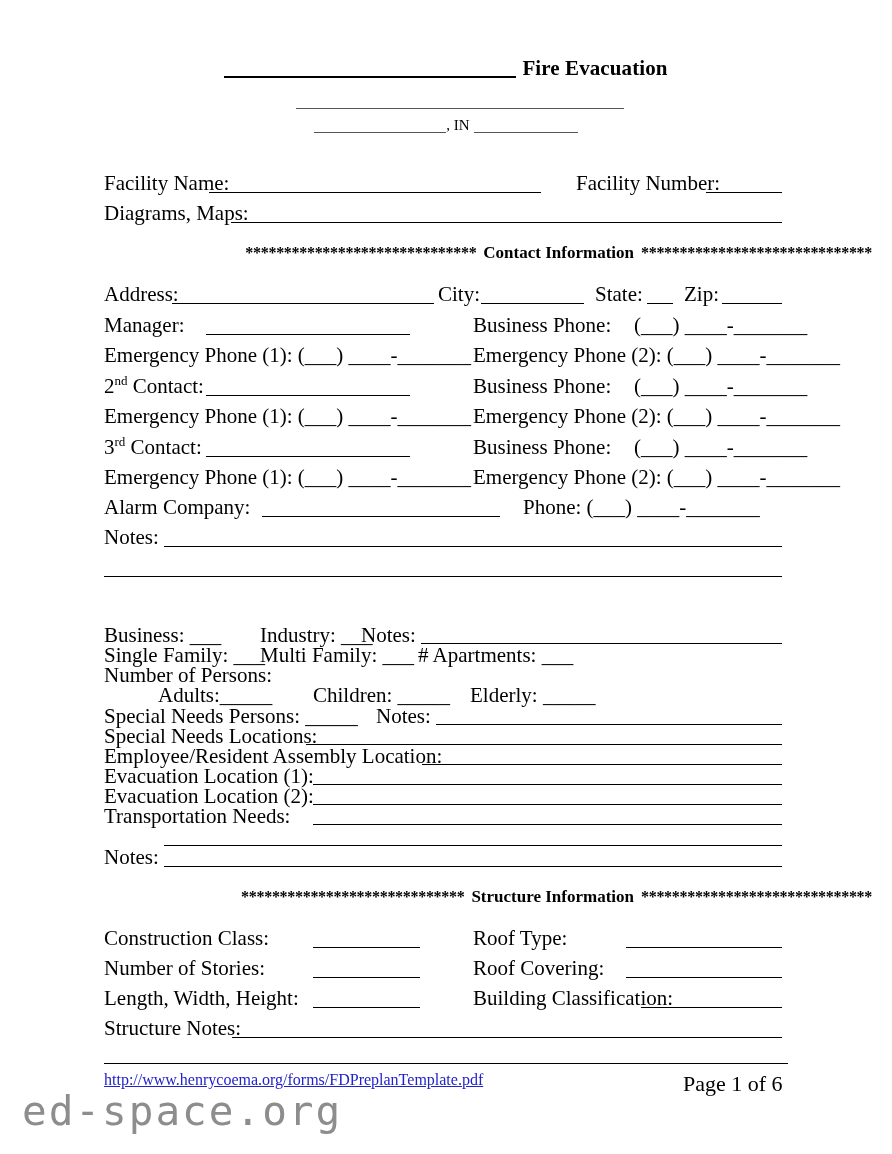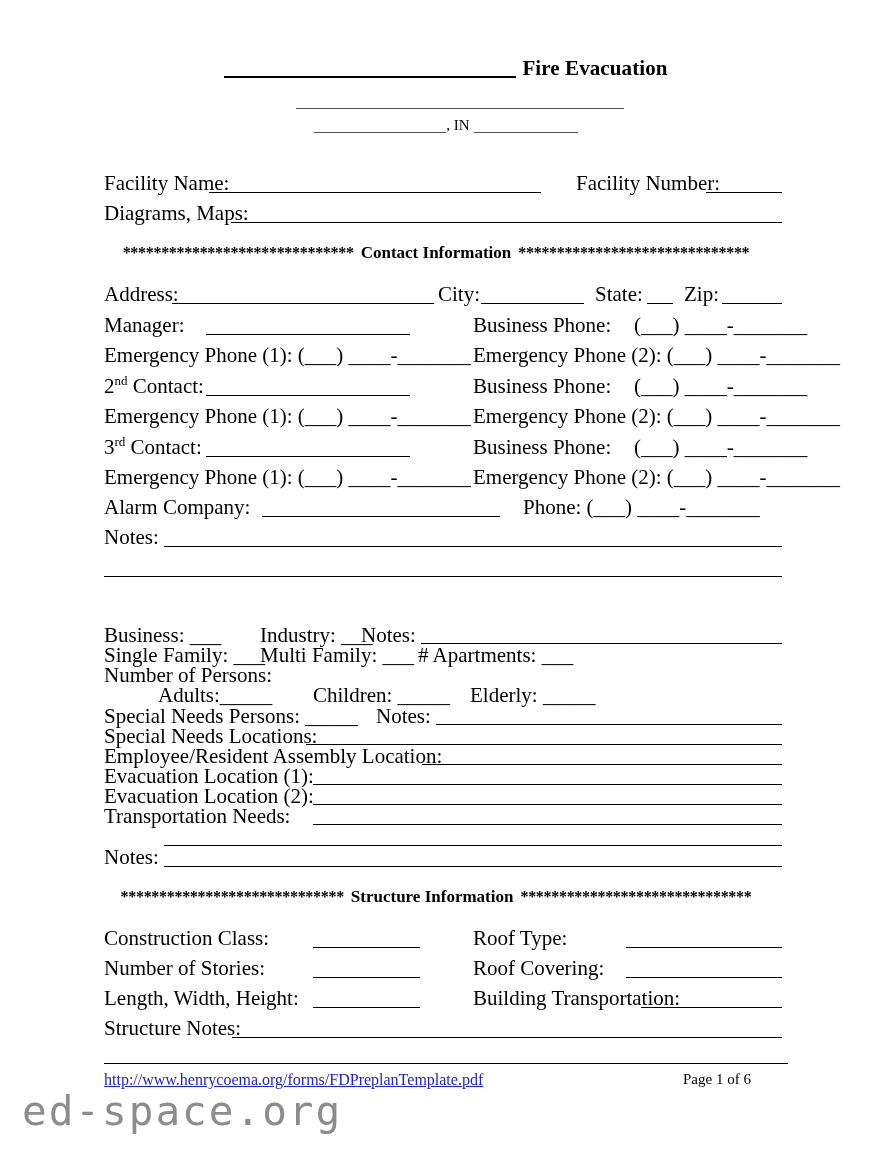--- a/index.html
+++ b/index.html
@@ -92,21 +92,21 @@
     position: absolute;
     border-bottom: 1px solid #000;
     height: 0;
   }
 
   
   .divider {
     position: absolute;
     left: 0;
     width: 872px;
-    text-align: center;
+    text-align: right;
     white-space: nowrap;
     font-size: 17px;
     font-weight: bold;
   }
   .stars {
     font-family: "Liberation Serif", "DejaVu Serif", serif;
     font-weight: bold;
     letter-spacing: -0.3px;
     font-size: 16px;
   }
@@ -137,21 +137,21 @@
     top: 1071px;
     font-size: 16px;
     color: #2222cc;
     text-decoration: underline;
     white-space: nowrap;
   }
   .footer-page {
     position: absolute;
     left: 683px;
     top: 1071px;
-    font-size: 15px;
+    font-size: 22px;
     white-space: nowrap;
   }
 
   
   .watermark {
     position: absolute;
     left: 22px;
     top: 1087px;
     font-family: "DejaVu Sans Mono", "Liberation Mono", monospace;
     font-size: 41px;
@@ -354,21 +354,21 @@
 
   <div class="line" style="left:104px; top:959px;">Number of Stories:</div>
   <div class="rule" style="left:313px; top:977px; width:107px;"></div>
 
   <div class="line" style="left:473px; top:959px;">Roof Covering:</div>
   <div class="rule" style="left:626px; top:977px; width:156px;"></div>
 
   <div class="line" style="left:104px; top:989px;">Length, Width, Height:</div>
   <div class="rule" style="left:313px; top:1007px; width:107px;"></div>
 
-  <div class="line" style="left:473px; top:989px;">Building Transportation:</div>
+  <div class="line" style="left:473px; top:989px;">Building Classification:</div>
   <div class="rule" style="left:641px; top:1007px; width:141px;"></div>
 
   <div class="line" style="left:104px; top:1019px;">Structure Notes:</div>
   <div class="rule" style="left:232px; top:1037px; width:550px;"></div>
 
   <div class="footer-rule"></div>
   <div class="footer-url">http://www.henrycoema.org/forms/FDPreplanTemplate.pdf</div>
   <div class="footer-page">Page 1 of 6</div>
 
   <div class="watermark">ed-space.org</div>

